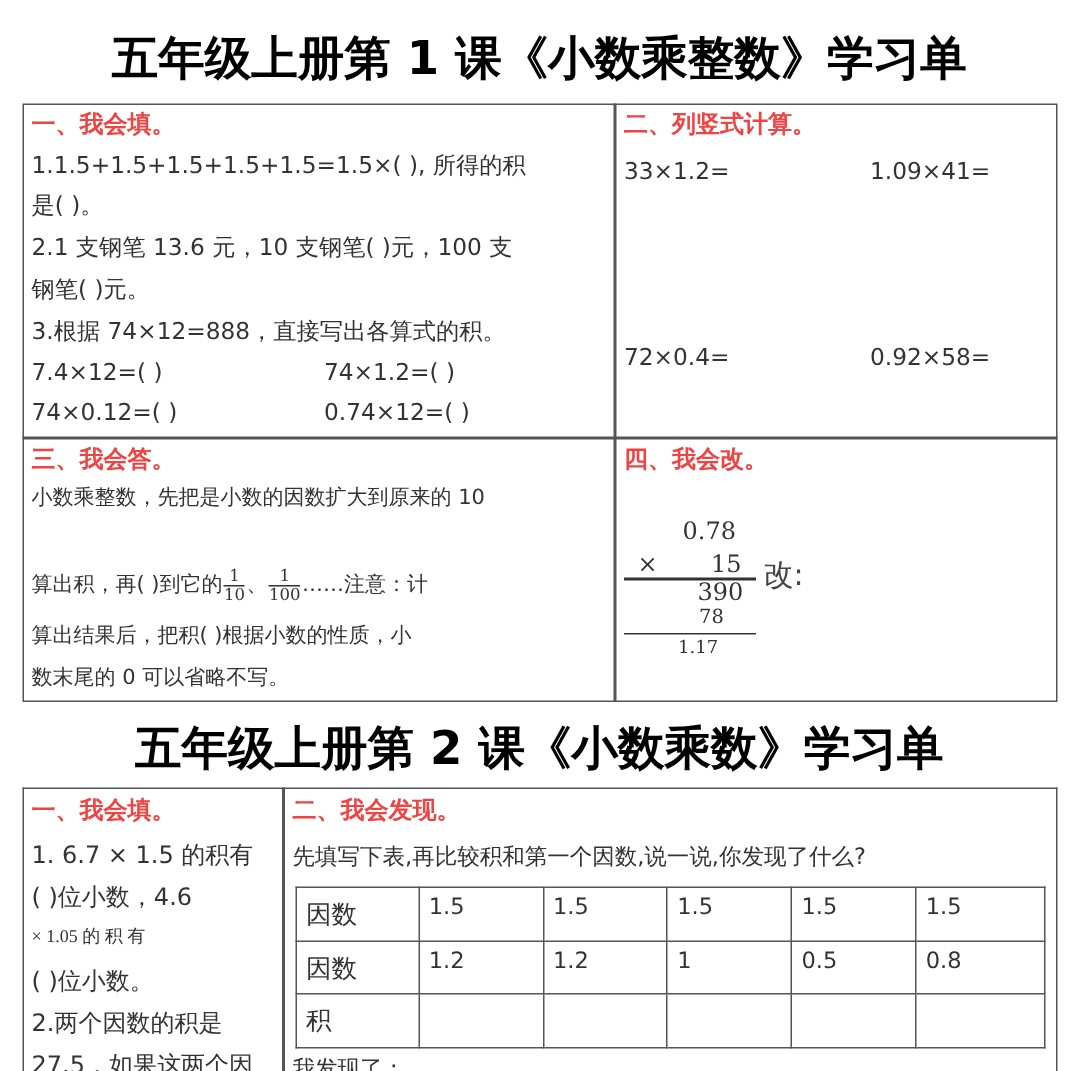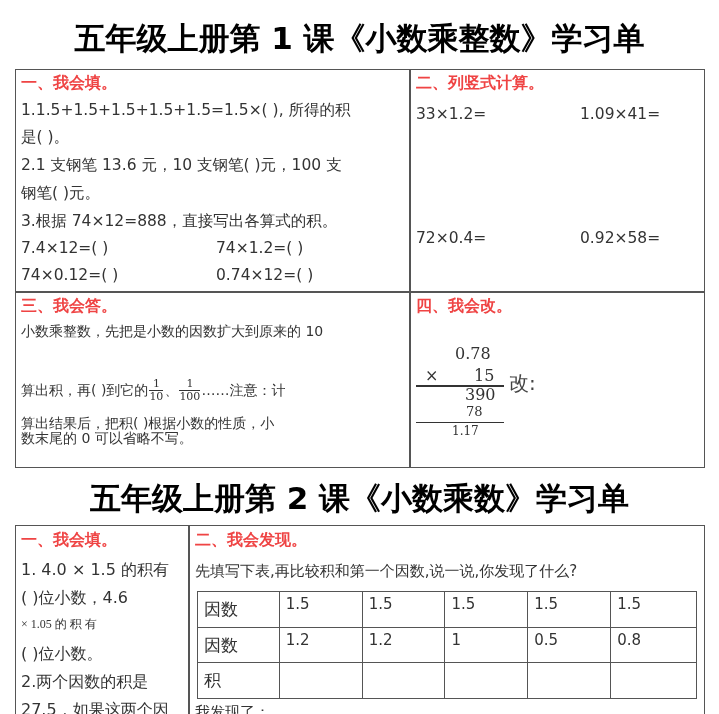--- a/index.html
+++ b/index.html
@@ -58,42 +58,42 @@
   <div class="txt" style="left:580px; top:105px;">1.09×41=</div>
   <div class="txt" style="left:416px; top:229px;">72×0.4=</div>
   <div class="txt" style="left:580px; top:229px;">0.92×58=</div>
 
   <div class="sec-title" style="left:21px; top:296px;">三、我会答。</div>
   <div class="txt small" style="left:21px; top:323px;">小数乘整数，先把是小数的因数扩大到原来的 10</div>
   <div class="txt small" style="left:21px; top:378px;">
     <span>算出积，再(            )到它的</span><span class="frac"><span class="num">1</span><span>10</span></span><span>、</span><span class="frac"><span class="num">1</span><span>100</span></span><span>……注意：计</span>
   </div>
   <div class="txt small" style="left:21px; top:415px;">算出结果后，把积(            )根据小数的性质，小</div>
-  <div class="txt small" style="left:21px; top:430px;">数末尾的 0 可以省略不写。</div>
+  <div class="txt small" style="left:21px; top:443px;">数末尾的 0 可以省略不写。</div>
 
   <div class="sec-title" style="left:416px; top:296px;">四、我会改。</div>
   <div>
     <div class="vert" style="left:455px; top:344px; font-size:16px;">0.78</div>
     <div class="vert" style="left:425px; top:366px; font-size:16px;">×</div>
     <div class="vert" style="left:474px; top:366px; font-size:16px;">15</div>
     <div class="hline" style="left:416px; top:385px; width:88px; background:#333;"></div>
     <div class="vert" style="left:465px; top:385px; font-size:16px;">390</div>
     <div class="vert" style="left:466px; top:404px; font-size:13px;">78</div>
     <div class="hline" style="left:416px; top:422px; width:88px; height:1px; background:#333;"></div>
     <div class="vert" style="left:452px; top:424px; font-size:12px;">1.17</div>
   </div>
   <div class="txt" style="left:509px; top:370px; font-size:20px; color:#444;">改:</div>
 
   <div class="title t2">五年级上册第 2 课《小数乘数》学习单</div>
 
   <div class="box" style="left:15px; top:525px; width:690px; height:200px; border-bottom:none;"></div>
   <div class="vline" style="left:188px; top:525px; height:189px;"></div>
 
   <div class="sec-title" style="left:21px; top:530px;">一、我会填。</div>
-  <div class="txt" style="left:21px; top:560px; font-size:16px;">1. 4.0 × 1.5 的积有</div>
+  <div class="txt" style="left:21px; top:560px; font-size:16px;">1. 6.7 × 1.5 的积有</div>
   <div class="txt" style="left:21px; top:588px; font-size:16px;">(       )位小数，4.6</div>
   <div class="txt" style="left:21px; top:616px; font-size:12px;font-family:Liberation Serif, serif;">×  1.05   的  积  有</div>
   <div class="txt" style="left:21px; top:644px; font-size:16px;">(       )位小数。</div>
   <div class="txt" style="left:21px; top:672px; font-size:16px;">2.两个因数的积是</div>
   <div class="txt" style="left:21px; top:700px; font-size:16px;">27.5，如果这两个因</div>
 
   <div class="sec-title" style="left:195px; top:530px;">二、我会发现。</div>
   <div class="txt" style="left:195px; top:562px; font-size:15px;">先填写下表,再比较积和第一个因数,说一说,你发现了什么?</div>
 
   <table class="gt" style="left:197px; top:591px; width:500px;">

